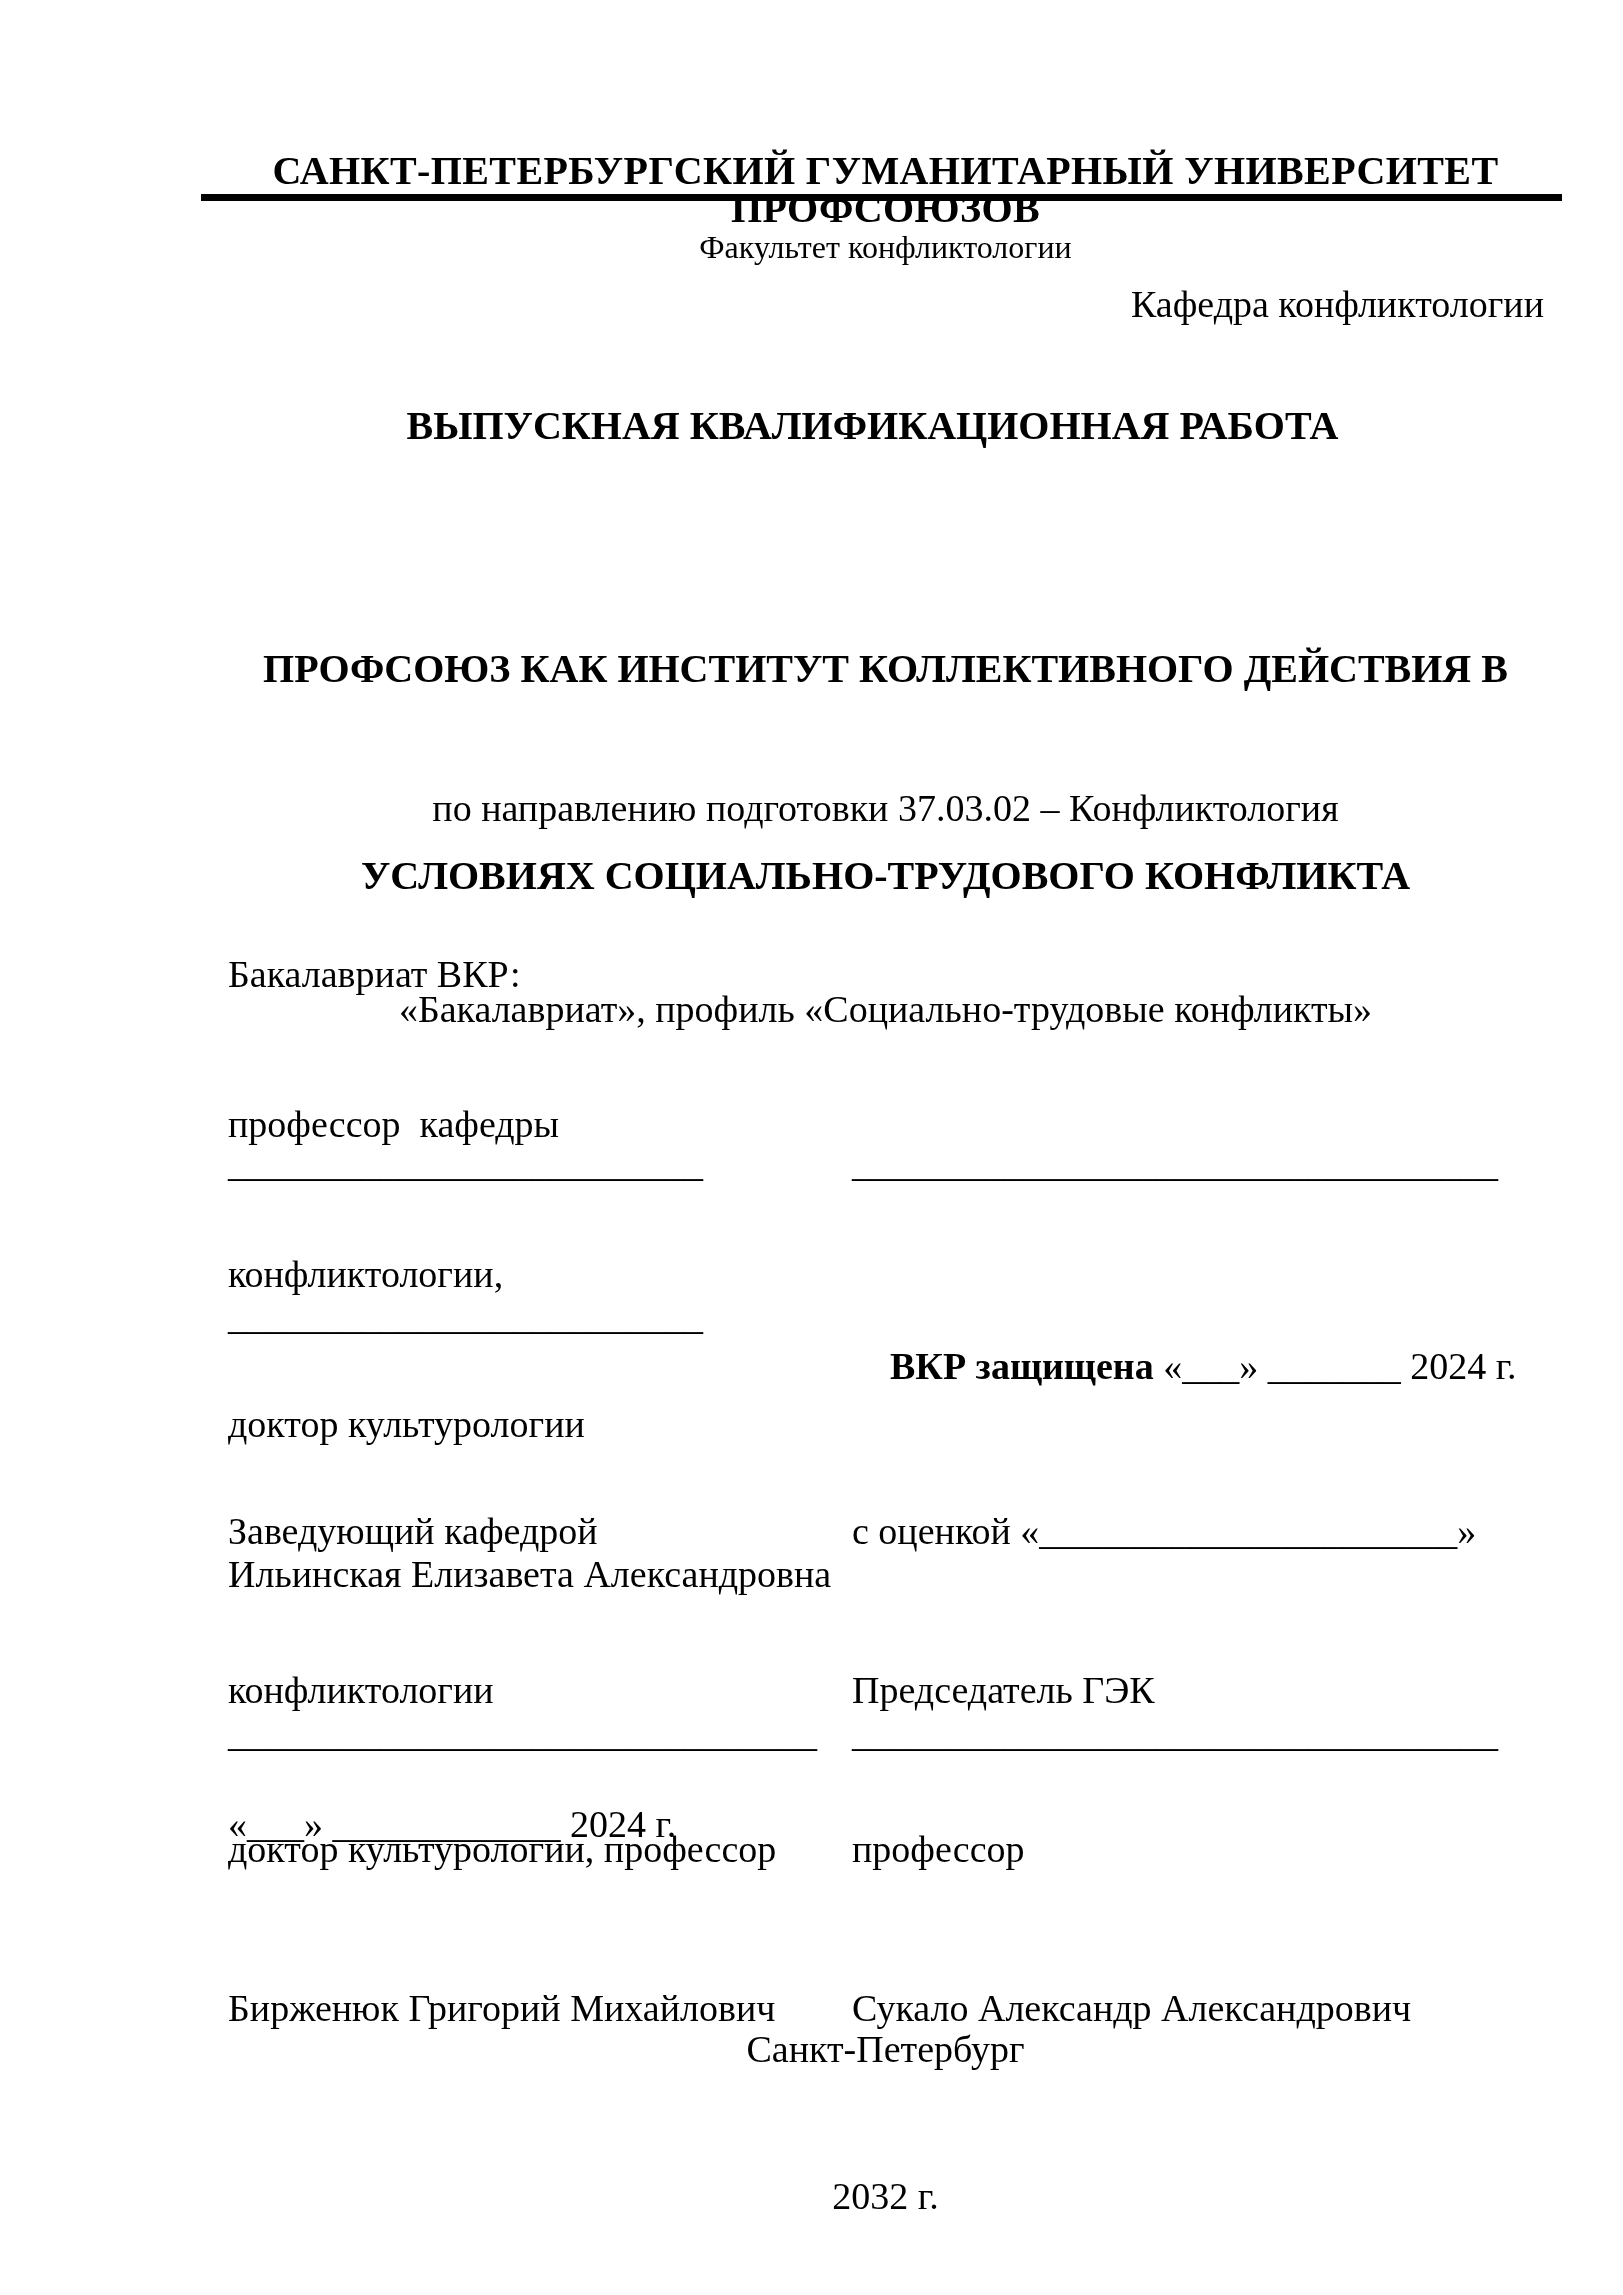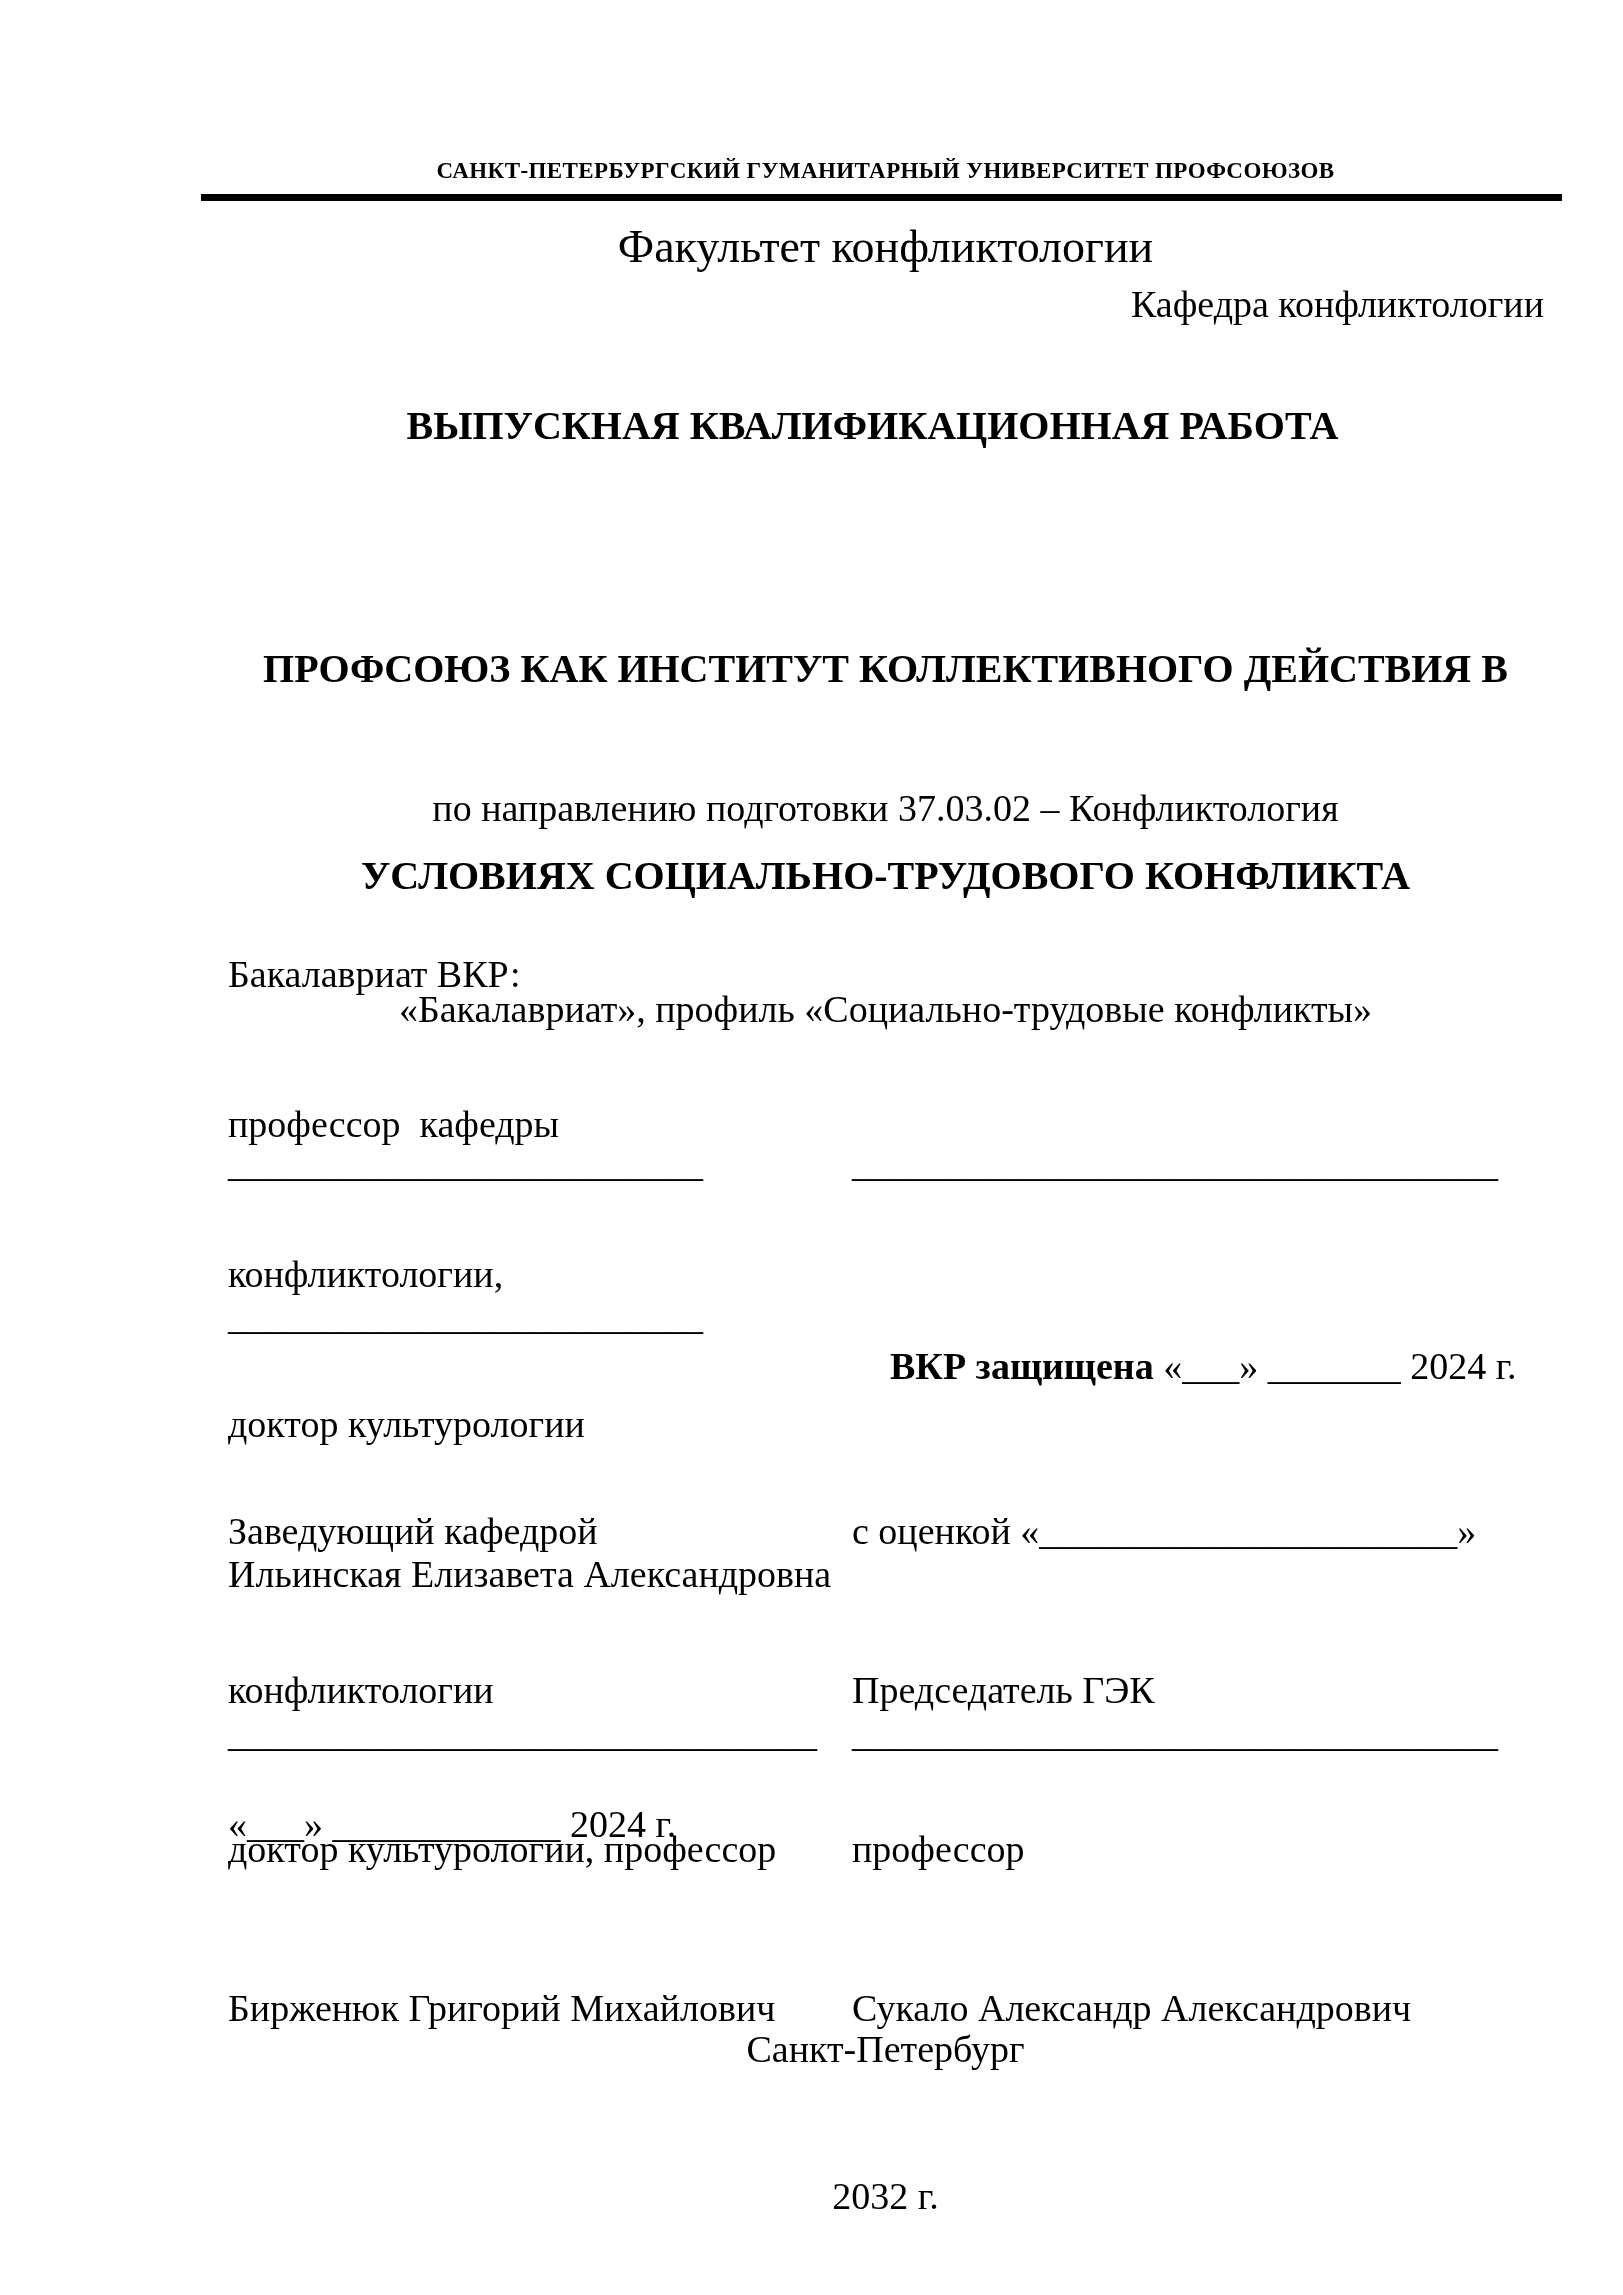--- a/index.html
+++ b/index.html
@@ -13,28 +13,28 @@
     color: #000000;
     overflow: hidden;
   }
   .line { position: absolute; white-space: pre-wrap; }
   .t-center { text-align: center; }
   .t-right  { text-align: right; font-family: Liberation Serif, serif; }
   .bold { font-weight: bold; }
 
   .header-university {
     left: 201px; top: 152px; width: 1369px;
-    font-size: 23px; font-weight: bold; letter-spacing: 0.4px;
+    font-size: 40px; font-weight: bold; letter-spacing: 0.4px;
     line-height: 38px;
   }
   .header-rule {
     position: absolute; left: 201px; top: 194px;
     width: 1361px; height: 7px; background: #000000;
   }
-  .faculty    { left: 201px; top: 225px; width: 1369px; font-size: 46px; line-height: 44px; }
+  .faculty    { left: 201px; top: 225px; width: 1369px; font-size: 32px; line-height: 44px; }
   .department { left: 201px; top: 282px; width: 1343px; font-size: 38px; line-height: 44px; }
 
   .work-type {
     left: 188px; top: 402px; width: 1369px;
     font-size: 40px; font-weight: bold; line-height: 47px;
   }
   .thesis-title {
     left: 127px; top: 496px; width: 1517px;
     font-size: 40px; font-weight: bold; line-height: 69px;
   }

